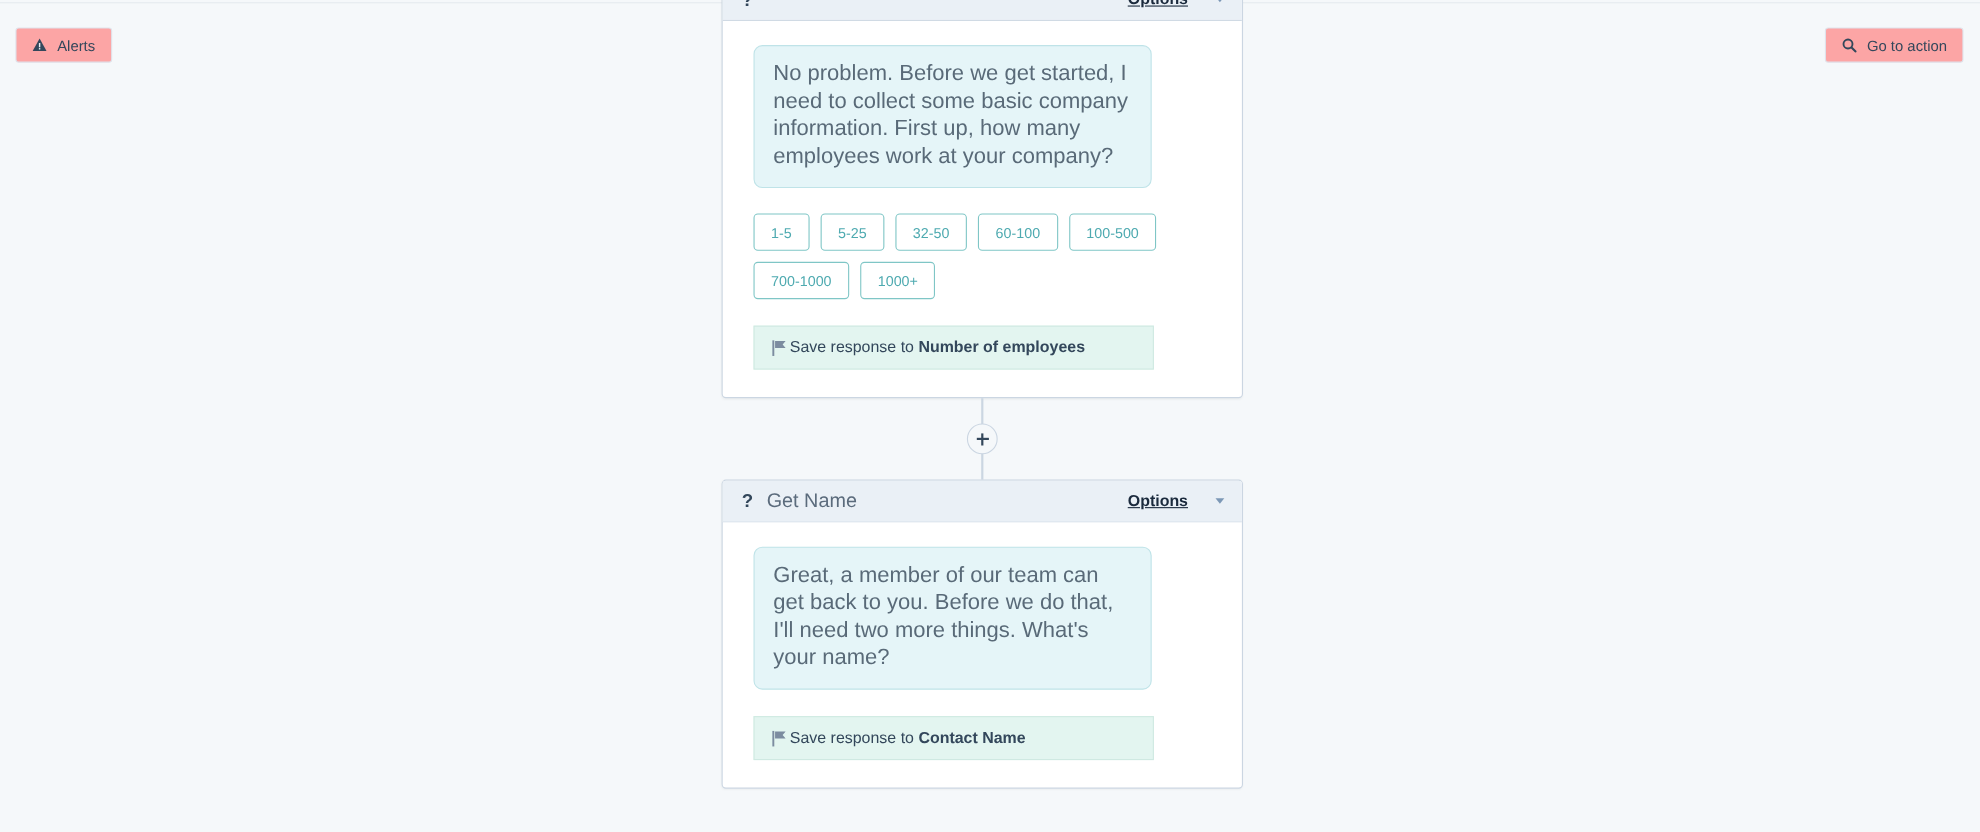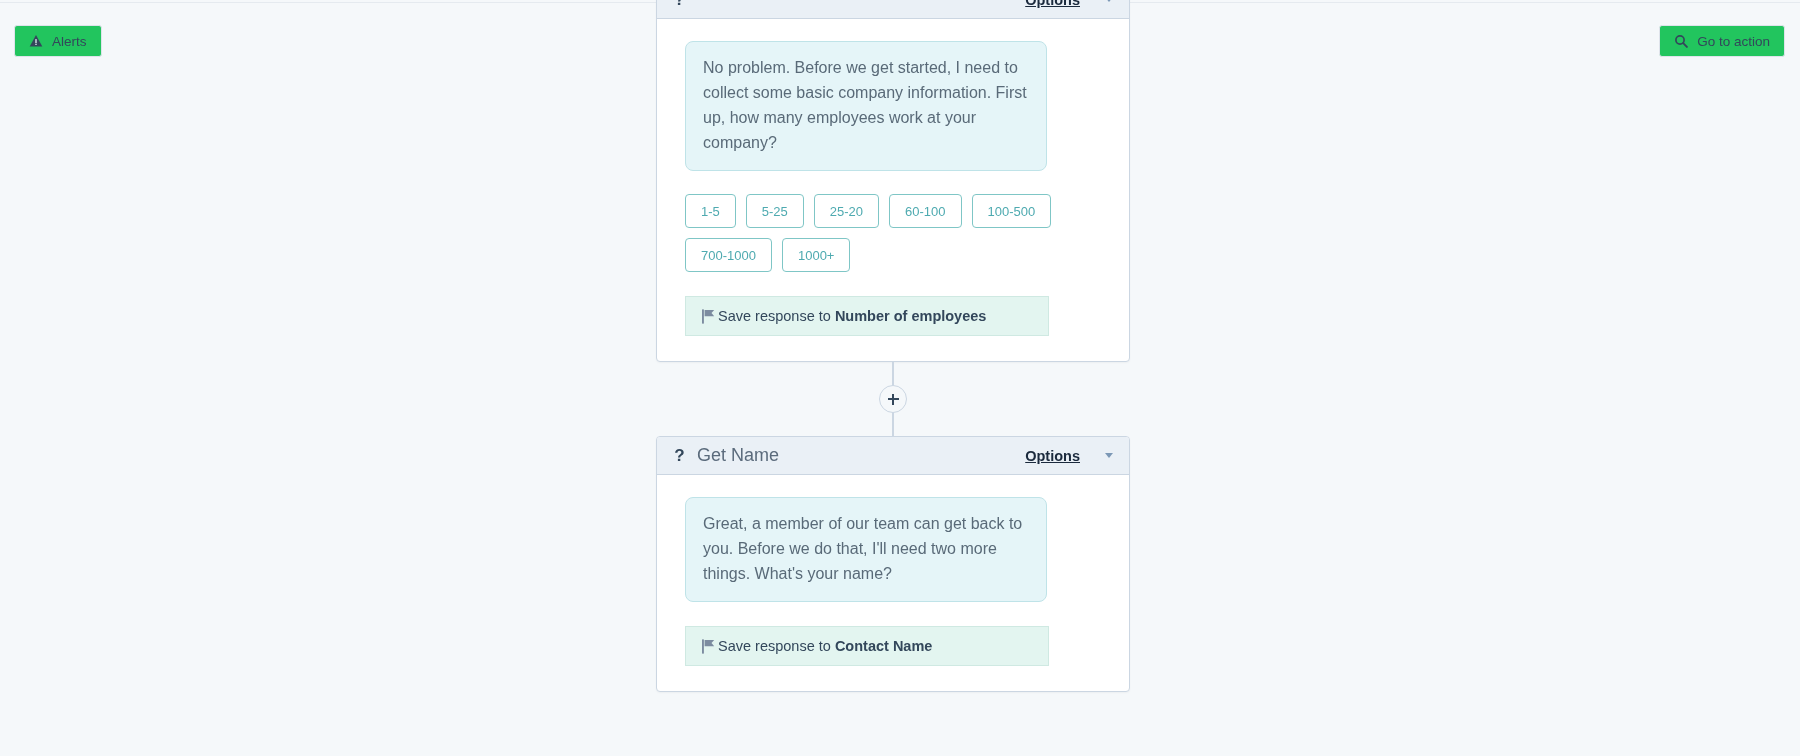--- a/index.html
+++ b/index.html
@@ -30,21 +30,21 @@
     border-bottom: 1px solid #e5eaef;
   }
 
   .toolbar-btn {
     position: absolute;
     display: flex;
     align-items: center;
     gap: 9px;
     height: 32px;
     padding: 0 14px;
-    background: #22c55e;
+    background: #fca5a5;
     border: 1px solid #dfe3eb;
     border-radius: 3px;
     font-size: 13.5px;
     color: #33475b;
     cursor: pointer;
     white-space: nowrap;
     user-select: none;
   }
 
   #alerts-btn { left: 14px; top: 25px; }
@@ -150,21 +150,21 @@
   .card-body {
     padding: 22px 28px 25px 28px;
   }
 
   
   .bubble {
     background: #e5f5f8;
     border: 1px solid #bfe3e8;
     border-radius: 8px;
     padding: 13px 17px 15px 17px;
-    font-size: 16px;
+    font-size: 20px;
     line-height: 25px;
     color: #596a78;
     max-width: 362px;
   }
 
   
   .quick-replies {
     display: flex;
     flex-wrap: wrap;
     gap: 10px;
@@ -308,21 +308,21 @@
           <span class="caret-down"></span>
         </span>
       </div>
 
       <div class="card-body">
         <div class="bubble">No problem. Before we get started, I need to collect some basic company information. First up, how many employees work at your company?</div>
 
         <div class="quick-replies">
           <span class="qr-btn">1-5</span>
           <span class="qr-btn">5-25</span>
-          <span class="qr-btn">25-20</span>
+          <span class="qr-btn">32-50</span>
           <span class="qr-btn">60-100</span>
           <span class="qr-btn">100-500</span>
           <span class="qr-btn">700-1000</span>
           <span class="qr-btn">1000+</span>
         </div>
 
         <div class="save-response">
           <span class="flag-icon">
             <svg viewBox="0 0 13 15" width="13" height="15" aria-hidden="true">
               <rect x="0" y="0.4" width="1.9" height="14.2" fill="#7c8ca0"></rect>

